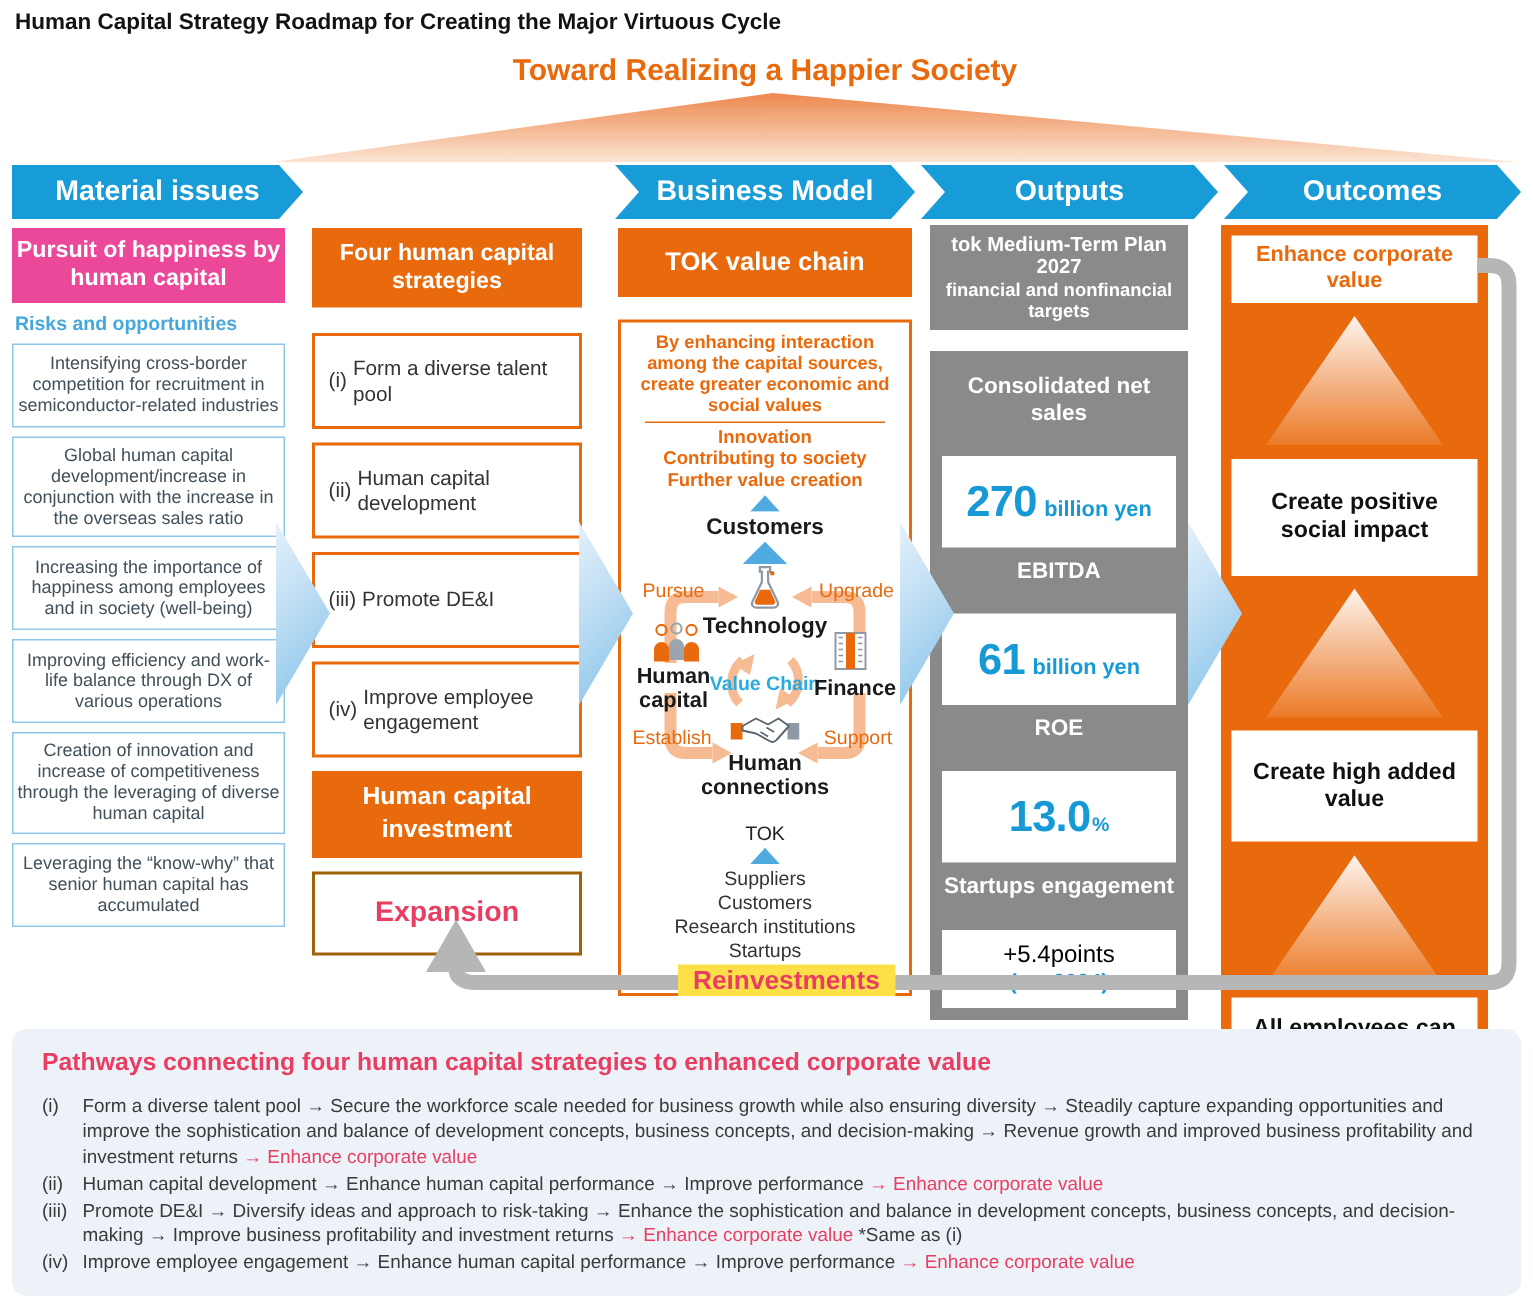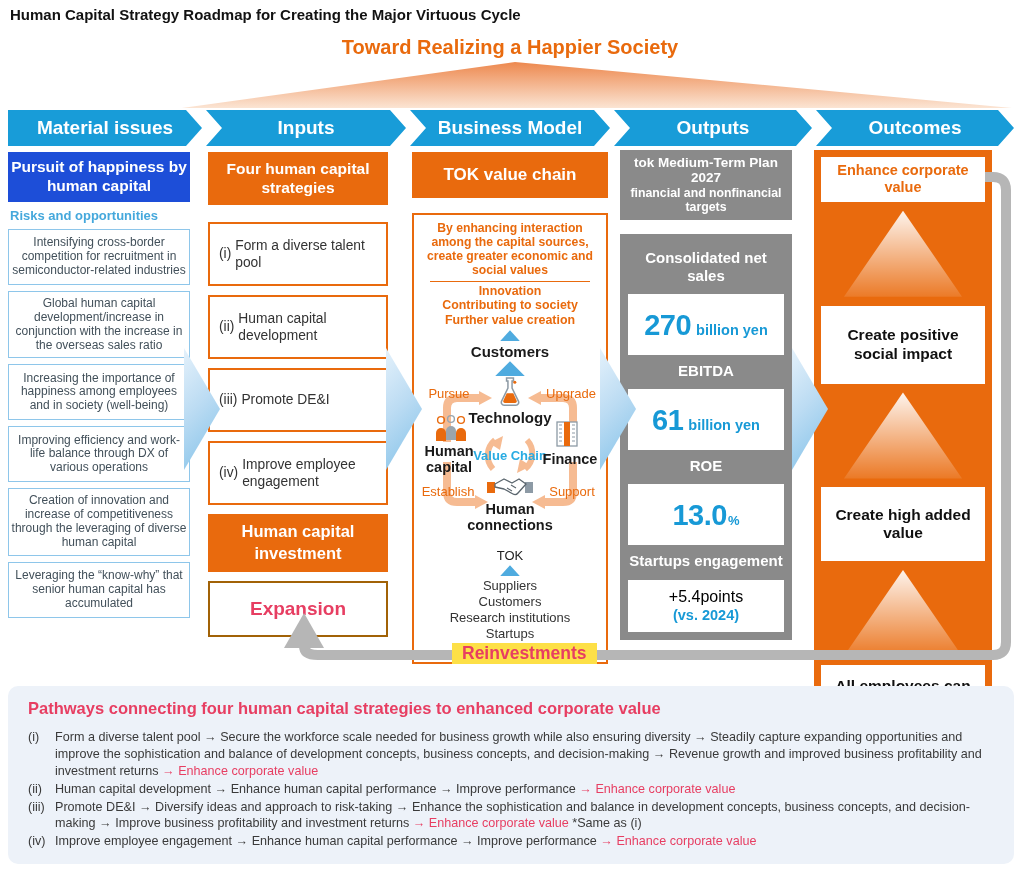--- a/index.html
+++ b/index.html
@@ -22,21 +22,21 @@
   .h5{left:816px;width:198px;}
 
   
   .flow-arrow{top:348px;width:36px;height:122px;z-index:4;
     background:linear-gradient(135deg,#e4f1fb 0%,#bcdcf3 45%,#7fc0e8 100%);
     clip-path:polygon(0 0,100% 50%,0 100%);}
   .fa1{left:184px;}.fa2{left:386px;}.fa3{left:600px;}.fa4{left:792px;}
 
   
   .col1{left:8px;top:152px;width:182px;display:flex;flex-direction:column;gap:6px;}
-  .c1-head{background:#1d4ed8;color:#fff;font-weight:bold;font-size:15.5px;text-align:center;line-height:1.22;padding:6px 2px;}
+  .c1-head{background:#ec4899;color:#fff;font-weight:bold;font-size:15.5px;text-align:center;line-height:1.22;padding:6px 2px;}
   .c1-sub{color:#45a8dc;font-weight:bold;font-size:13px;padding-left:2px;}
   .c1-item{border:1.5px solid #8ec6ea;background:#fff;color:#42505a;font-size:12px;line-height:1.16;
     text-align:center;padding:5px 2px;display:flex;align-items:center;justify-content:center;min-height:44px;}
 
   
   .col2{left:208px;top:152px;width:180px;display:flex;flex-direction:column;gap:9px;}
   .c2-head{background:#e96a0d;color:#fff;font-weight:bold;font-size:15.5px;text-align:center;line-height:1.25;padding:7px 2px;margin-bottom:8px;}
   .strat{border:2px solid #e96a0d;background:#fff;color:#333;font-size:13.8px;line-height:1.25;
     padding:6px 4px 6px 9px;min-height:48px;display:flex;align-items:center;}
   .strat .num{flex-shrink:0;margin-right:4px;}
@@ -63,21 +63,21 @@
   .vc-center{position:absolute;left:55px;top:70px;width:76px;text-align:center;color:#29abe2;font-weight:bold;font-size:13px;}
   .c3-tok{font-size:13px;color:#222;margin-top:16px;}
   .c3-stake{font-size:13px;color:#333;line-height:1.22;text-align:center;}
 
   
   .col4{left:620px;top:150px;width:172px;}
   .c4-head{background:#8a8a8a;color:#fff;text-align:center;padding:5px 2px 6px;}
   .c4-head-top{font-size:13.5px;font-weight:bold;}
   .c4-head-sub{font-size:12.3px;font-weight:bold;line-height:1.15;margin-top:1px;}
   .c4-panel{margin-top:14px;background:#8a8a8a;padding:8px;display:flex;flex-direction:column;}
-  .m-label{color:#fff;font-weight:bold;font-size:15px;text-align:center;line-height:1.15;padding:7px 0 10px;}
+  .m-label{color:#fff;font-weight:bold;font-size:15px;text-align:center;line-height:1.15;padding:7px 0 20px;}
   .m-box{background:#fff;display:flex;align-items:baseline;justify-content:center;padding:15px 2px 13px;}
   .m-box .big{font-size:29px;font-weight:bold;color:#1799d6;letter-spacing:-0.5px;}
   .m-box .unit{font-size:14.5px;font-weight:bold;color:#1799d6;margin-left:5px;}
   .m-box .pct{font-size:13px;margin-left:1px;}
   .m-box-col{background:#fff;display:flex;flex-direction:column;align-items:center;padding:8px 2px 9px;}
   .m-row{display:flex;align-items:baseline;justify-content:center;}
   .m-note{font-size:14.5px;font-weight:bold;color:#1799d6;margin-top:1px;}
 
   
   .col5{left:814px;top:150px;width:178px;height:620px;background:#e96a0d;box-sizing:border-box;
@@ -115,21 +115,20 @@
     <defs>
       <linearGradient id="gtri" x1="0" y1="0" x2="0" y2="1">
         <stop offset="0" stop-color="#ec8245"></stop>
           <stop offset="1" stop-color="#fbe3d1"></stop>
       </linearGradient>
     </defs>
     <polygon points="333,0 0,46 830,46" fill="url(#gtri)" opacity="0.95"></polygon>
   </svg>
 
   <div class="abs hdr hdr-first h1">Material issues</div>
-  <div class="abs hdr h2">Inputs</div>
   <div class="abs hdr h3">Business Model</div>
   <div class="abs hdr h4">Outputs</div>
   <div class="abs hdr h5">Outcomes</div>
 
   <div class="abs col1">
     <div class="c1-head">Pursuit of happiness by human capital</div>
     <div class="c1-sub">Risks and opportunities</div>
     <div class="c1-item">Intensifying cross-border competition for recruitment in semiconductor-related industries</div>
     <div class="c1-item">Global human capital development/increase in conjunction with the increase in the overseas sales ratio</div>
     <div class="c1-item">Increasing the importance of happiness among employees and in society (well-being)</div>

